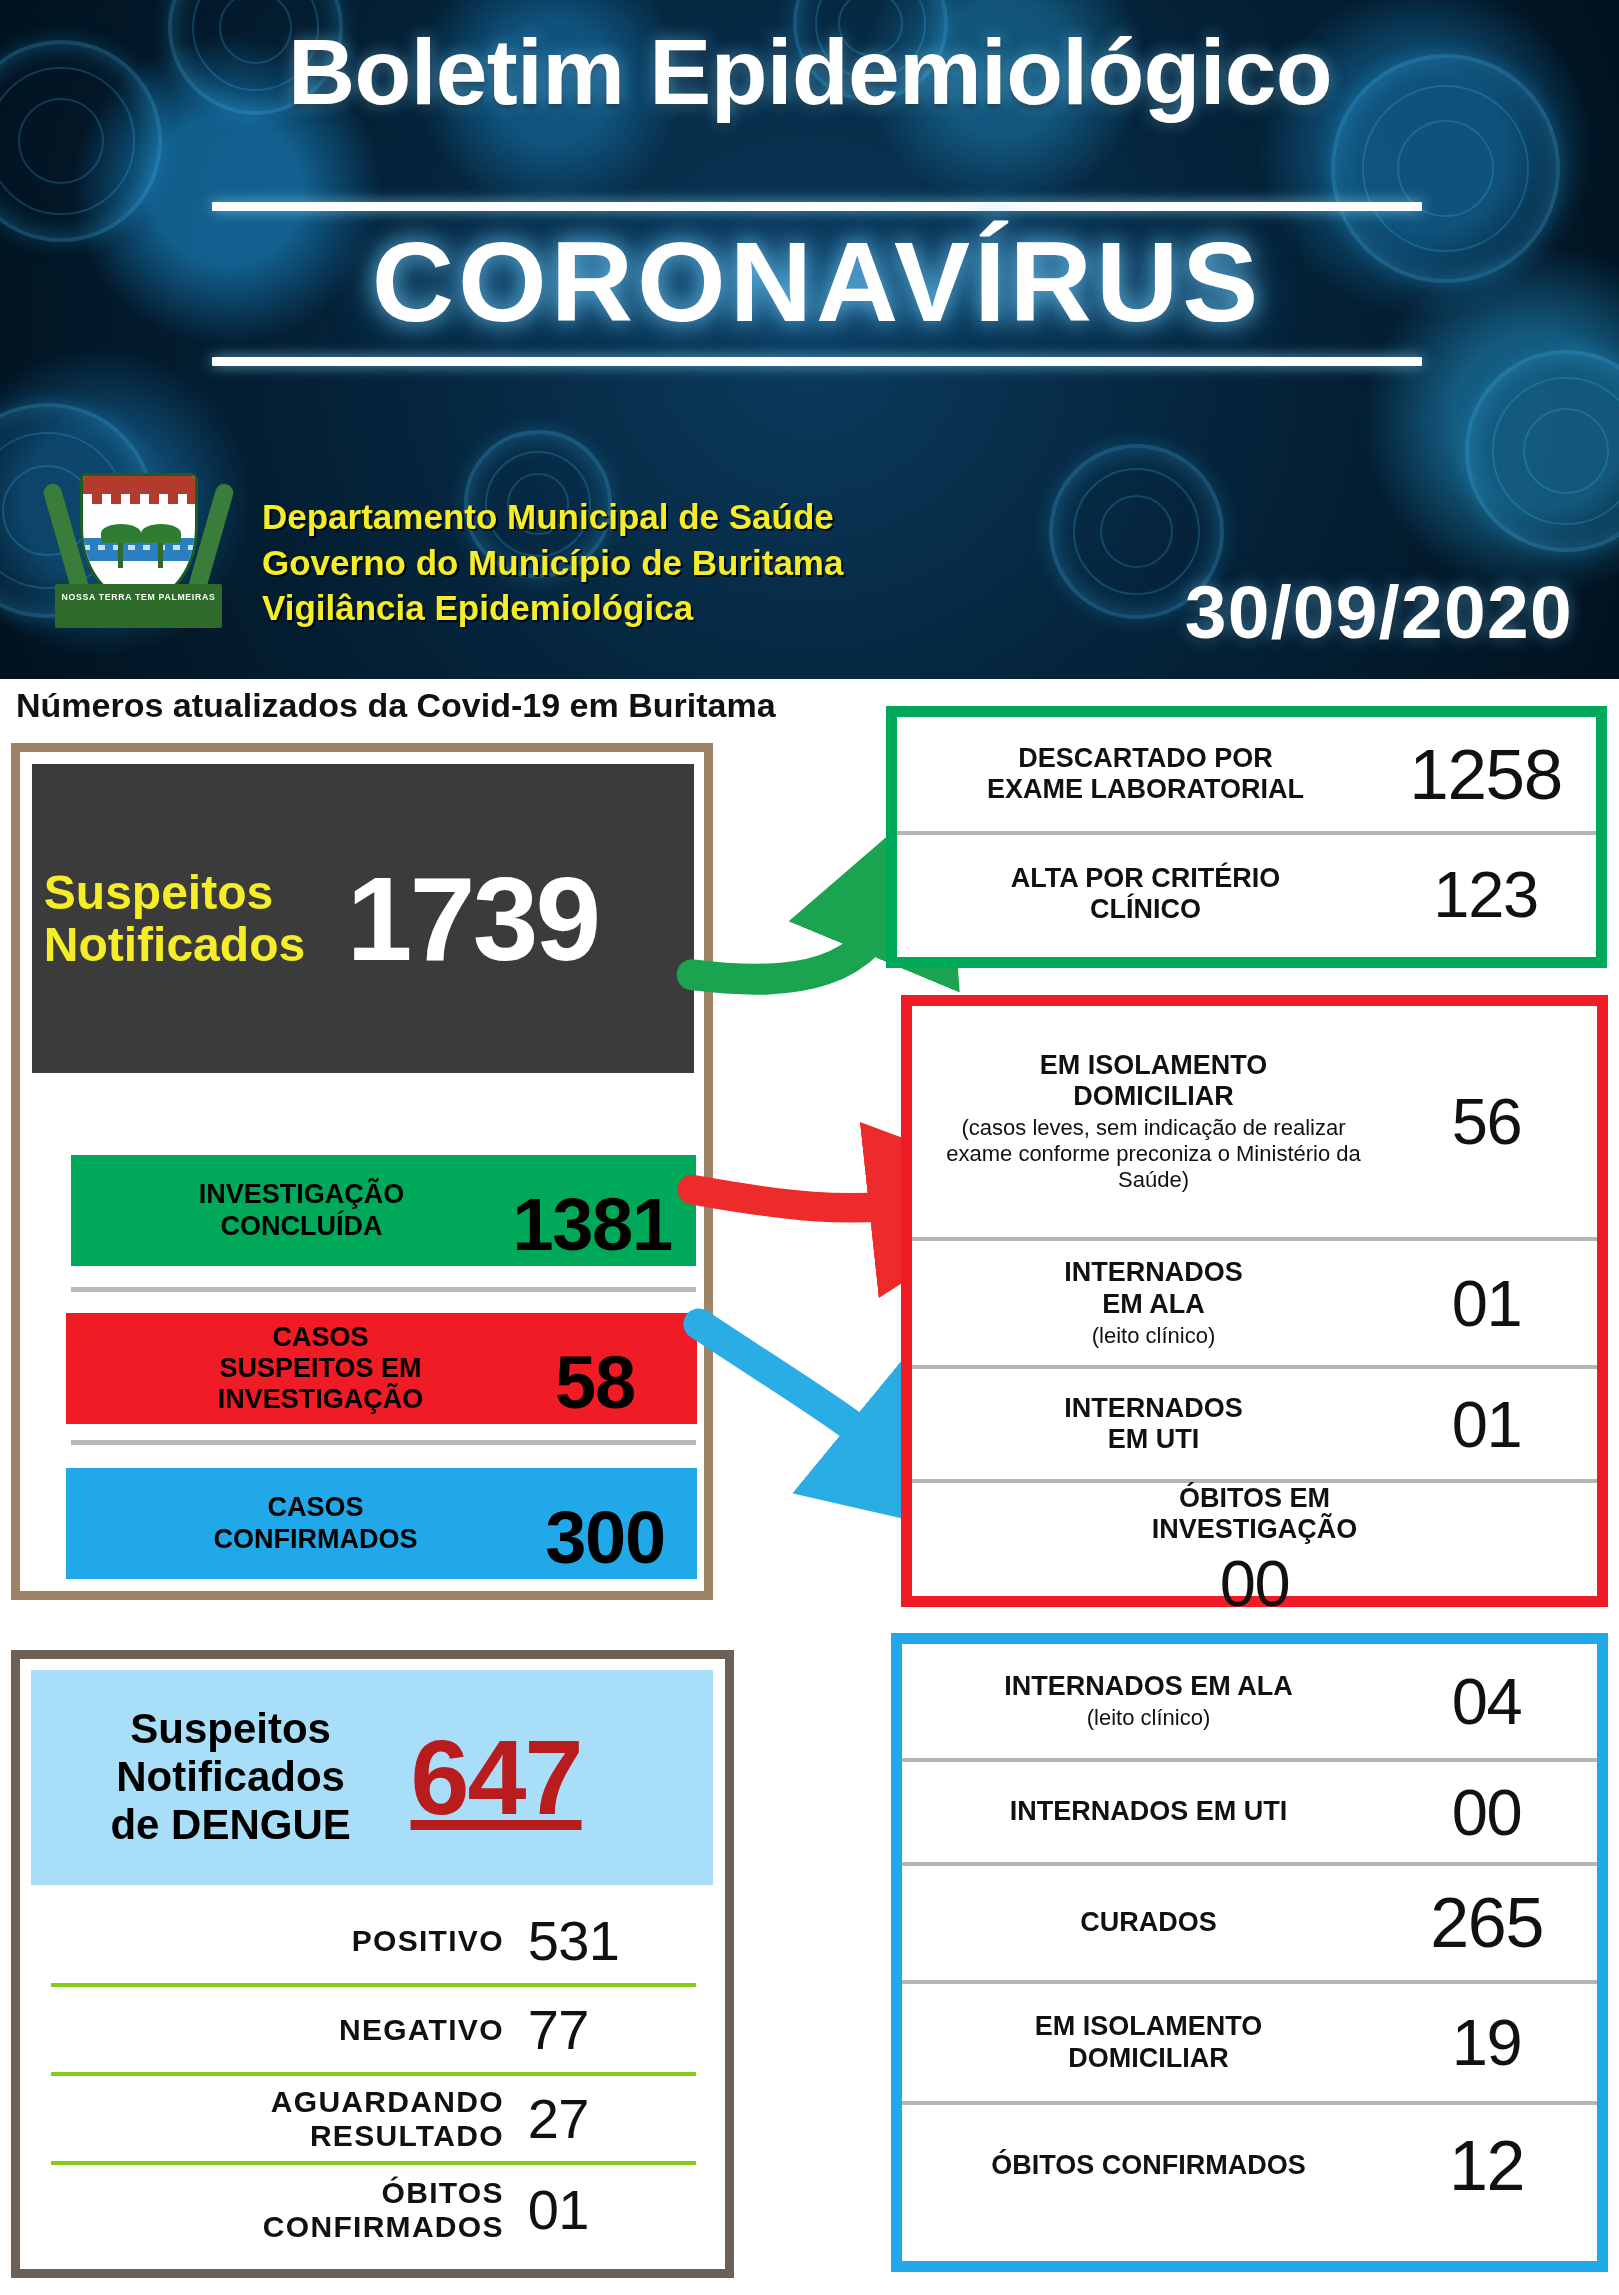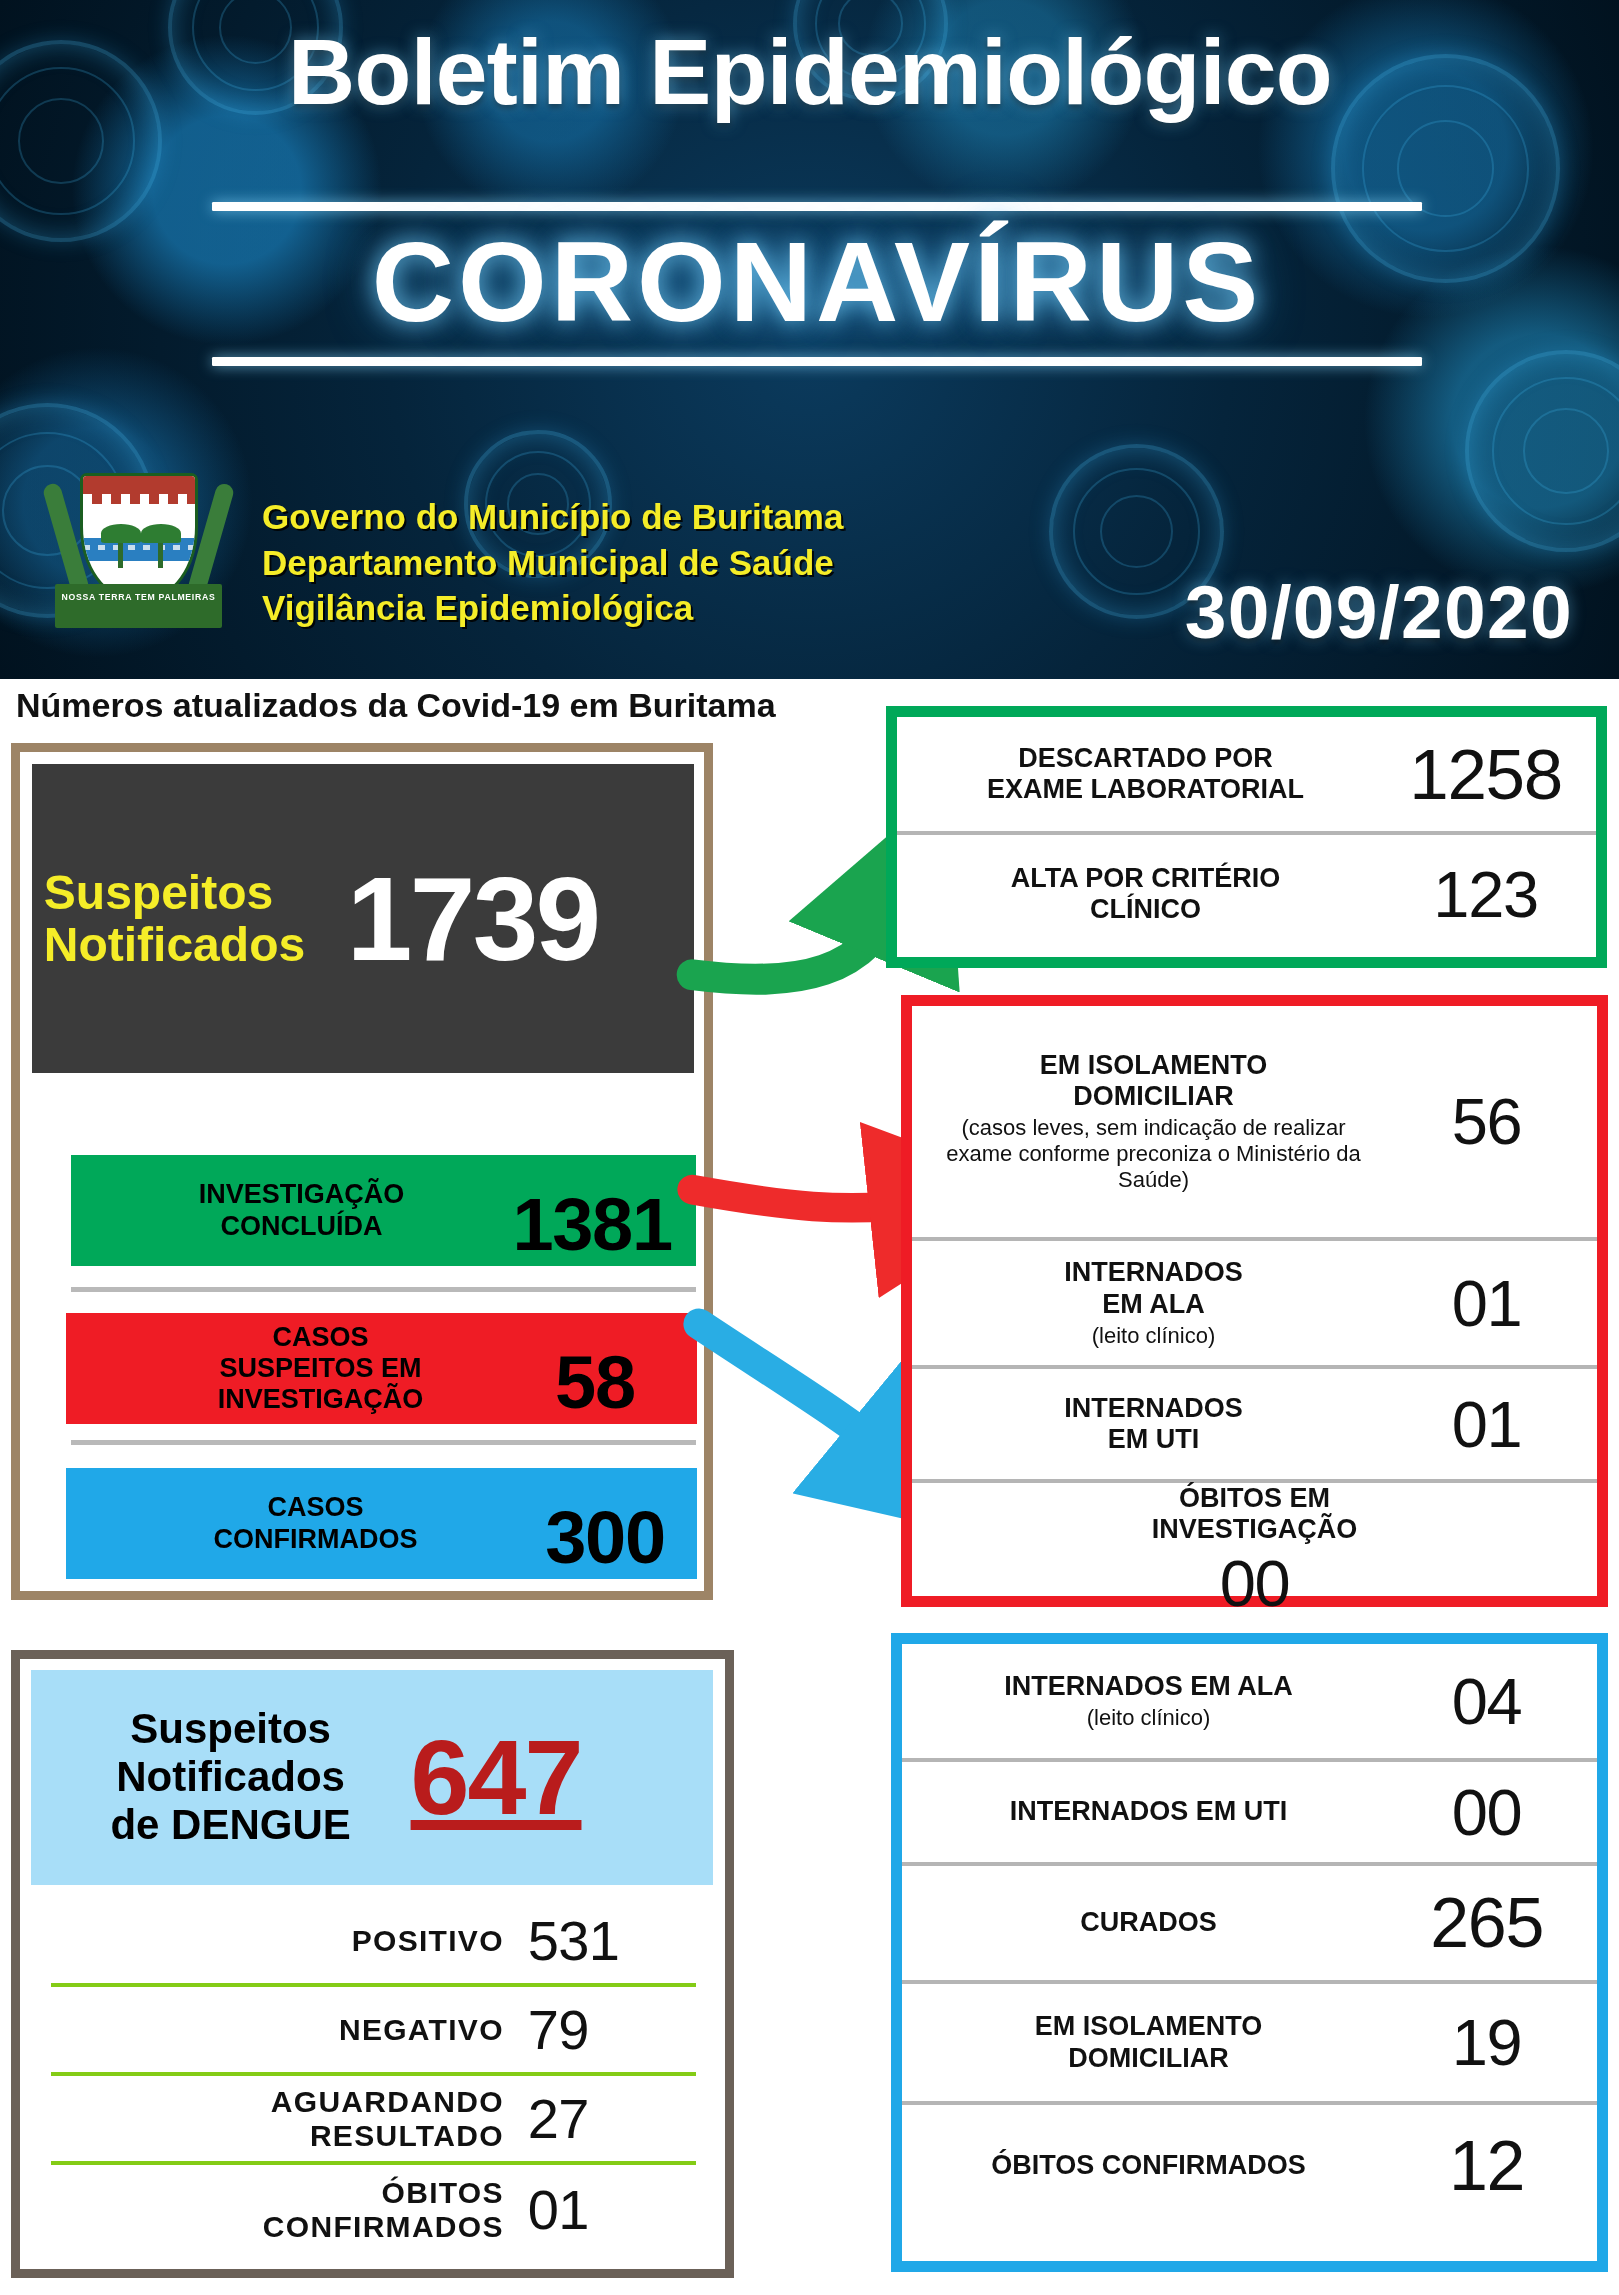--- a/index.html
+++ b/index.html
@@ -387,22 +387,22 @@
     <div class="crest-shield">
       <div class="crest-top"></div>
       <div class="crest-band"></div>
       <div class="crest-palm" style="left:35px;"></div>
       <div class="crest-palm" style="left:75px;"></div>
     </div>
     <div class="crest-ribbon">NOSSA TERRA TEM PALMEIRAS</div>
   </div>
 
   <div class="gov-block">
+    <div>Departamento Municipal de Saúde</div>
     <div>Governo do Município de Buritama</div>
-    <div>Departamento Municipal de Saúde</div>
     <div>Vigilância Epidemiológica</div>
   </div>
 
   <div class="header-date">30/09/2020</div>
 </div>
 
 <div class="subtitle">Números atualizados da Covid-19 em Buritama</div>
 
 <div class="left-card">
   <div class="susp-black">
@@ -539,21 +539,21 @@
     <div class="dengue-head-value">647</div>
   </div>
 
   <div class="dengue-rows">
     <div class="dengue-row">
       <div class="dr-label" style="white-space:pre-line;">POSITIVO</div>
       <div class="dr-value">531</div>
     </div>
     <div class="dengue-row">
       <div class="dr-label" style="white-space:pre-line;">NEGATIVO</div>
-      <div class="dr-value">79</div>
+      <div class="dr-value">77</div>
     </div>
     <div class="dengue-row">
       <div class="dr-label" style="white-space:pre-line;">AGUARDANDO
 RESULTADO</div>
       <div class="dr-value">27</div>
     </div>
     <div class="dengue-row">
       <div class="dr-label" style="white-space:pre-line;">ÓBITOS
 CONFIRMADOS</div>
       <div class="dr-value">01</div>

